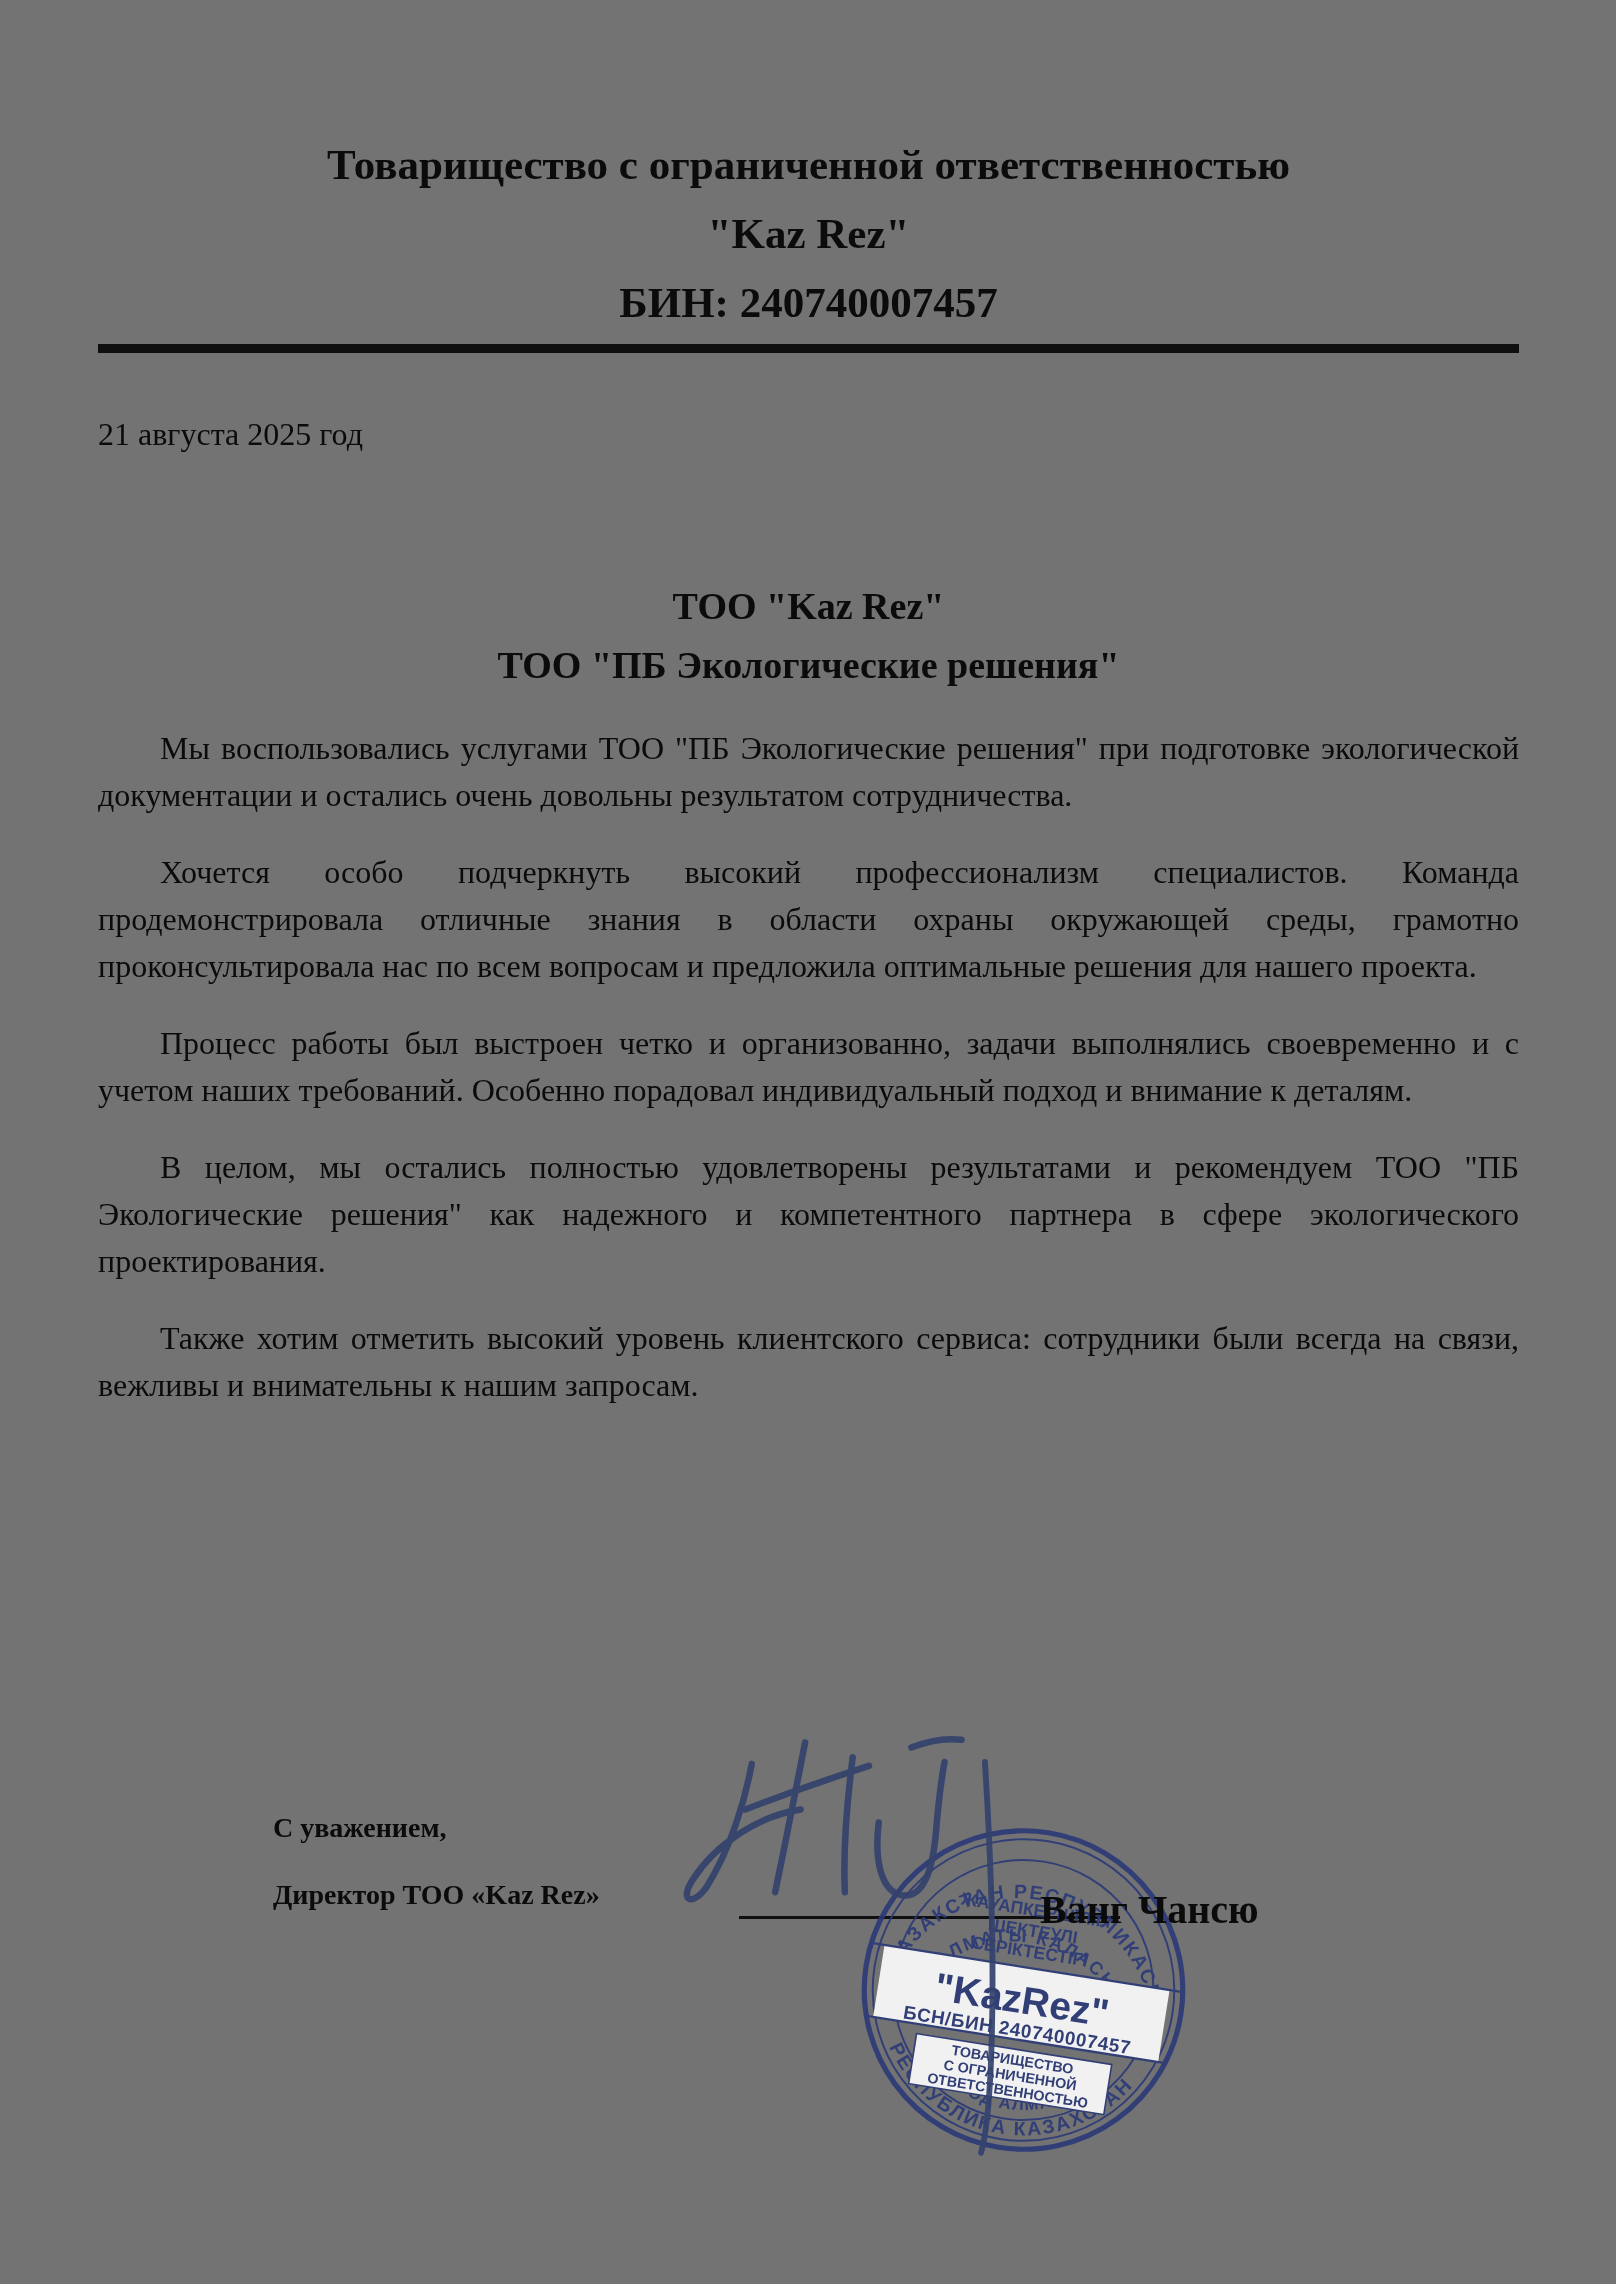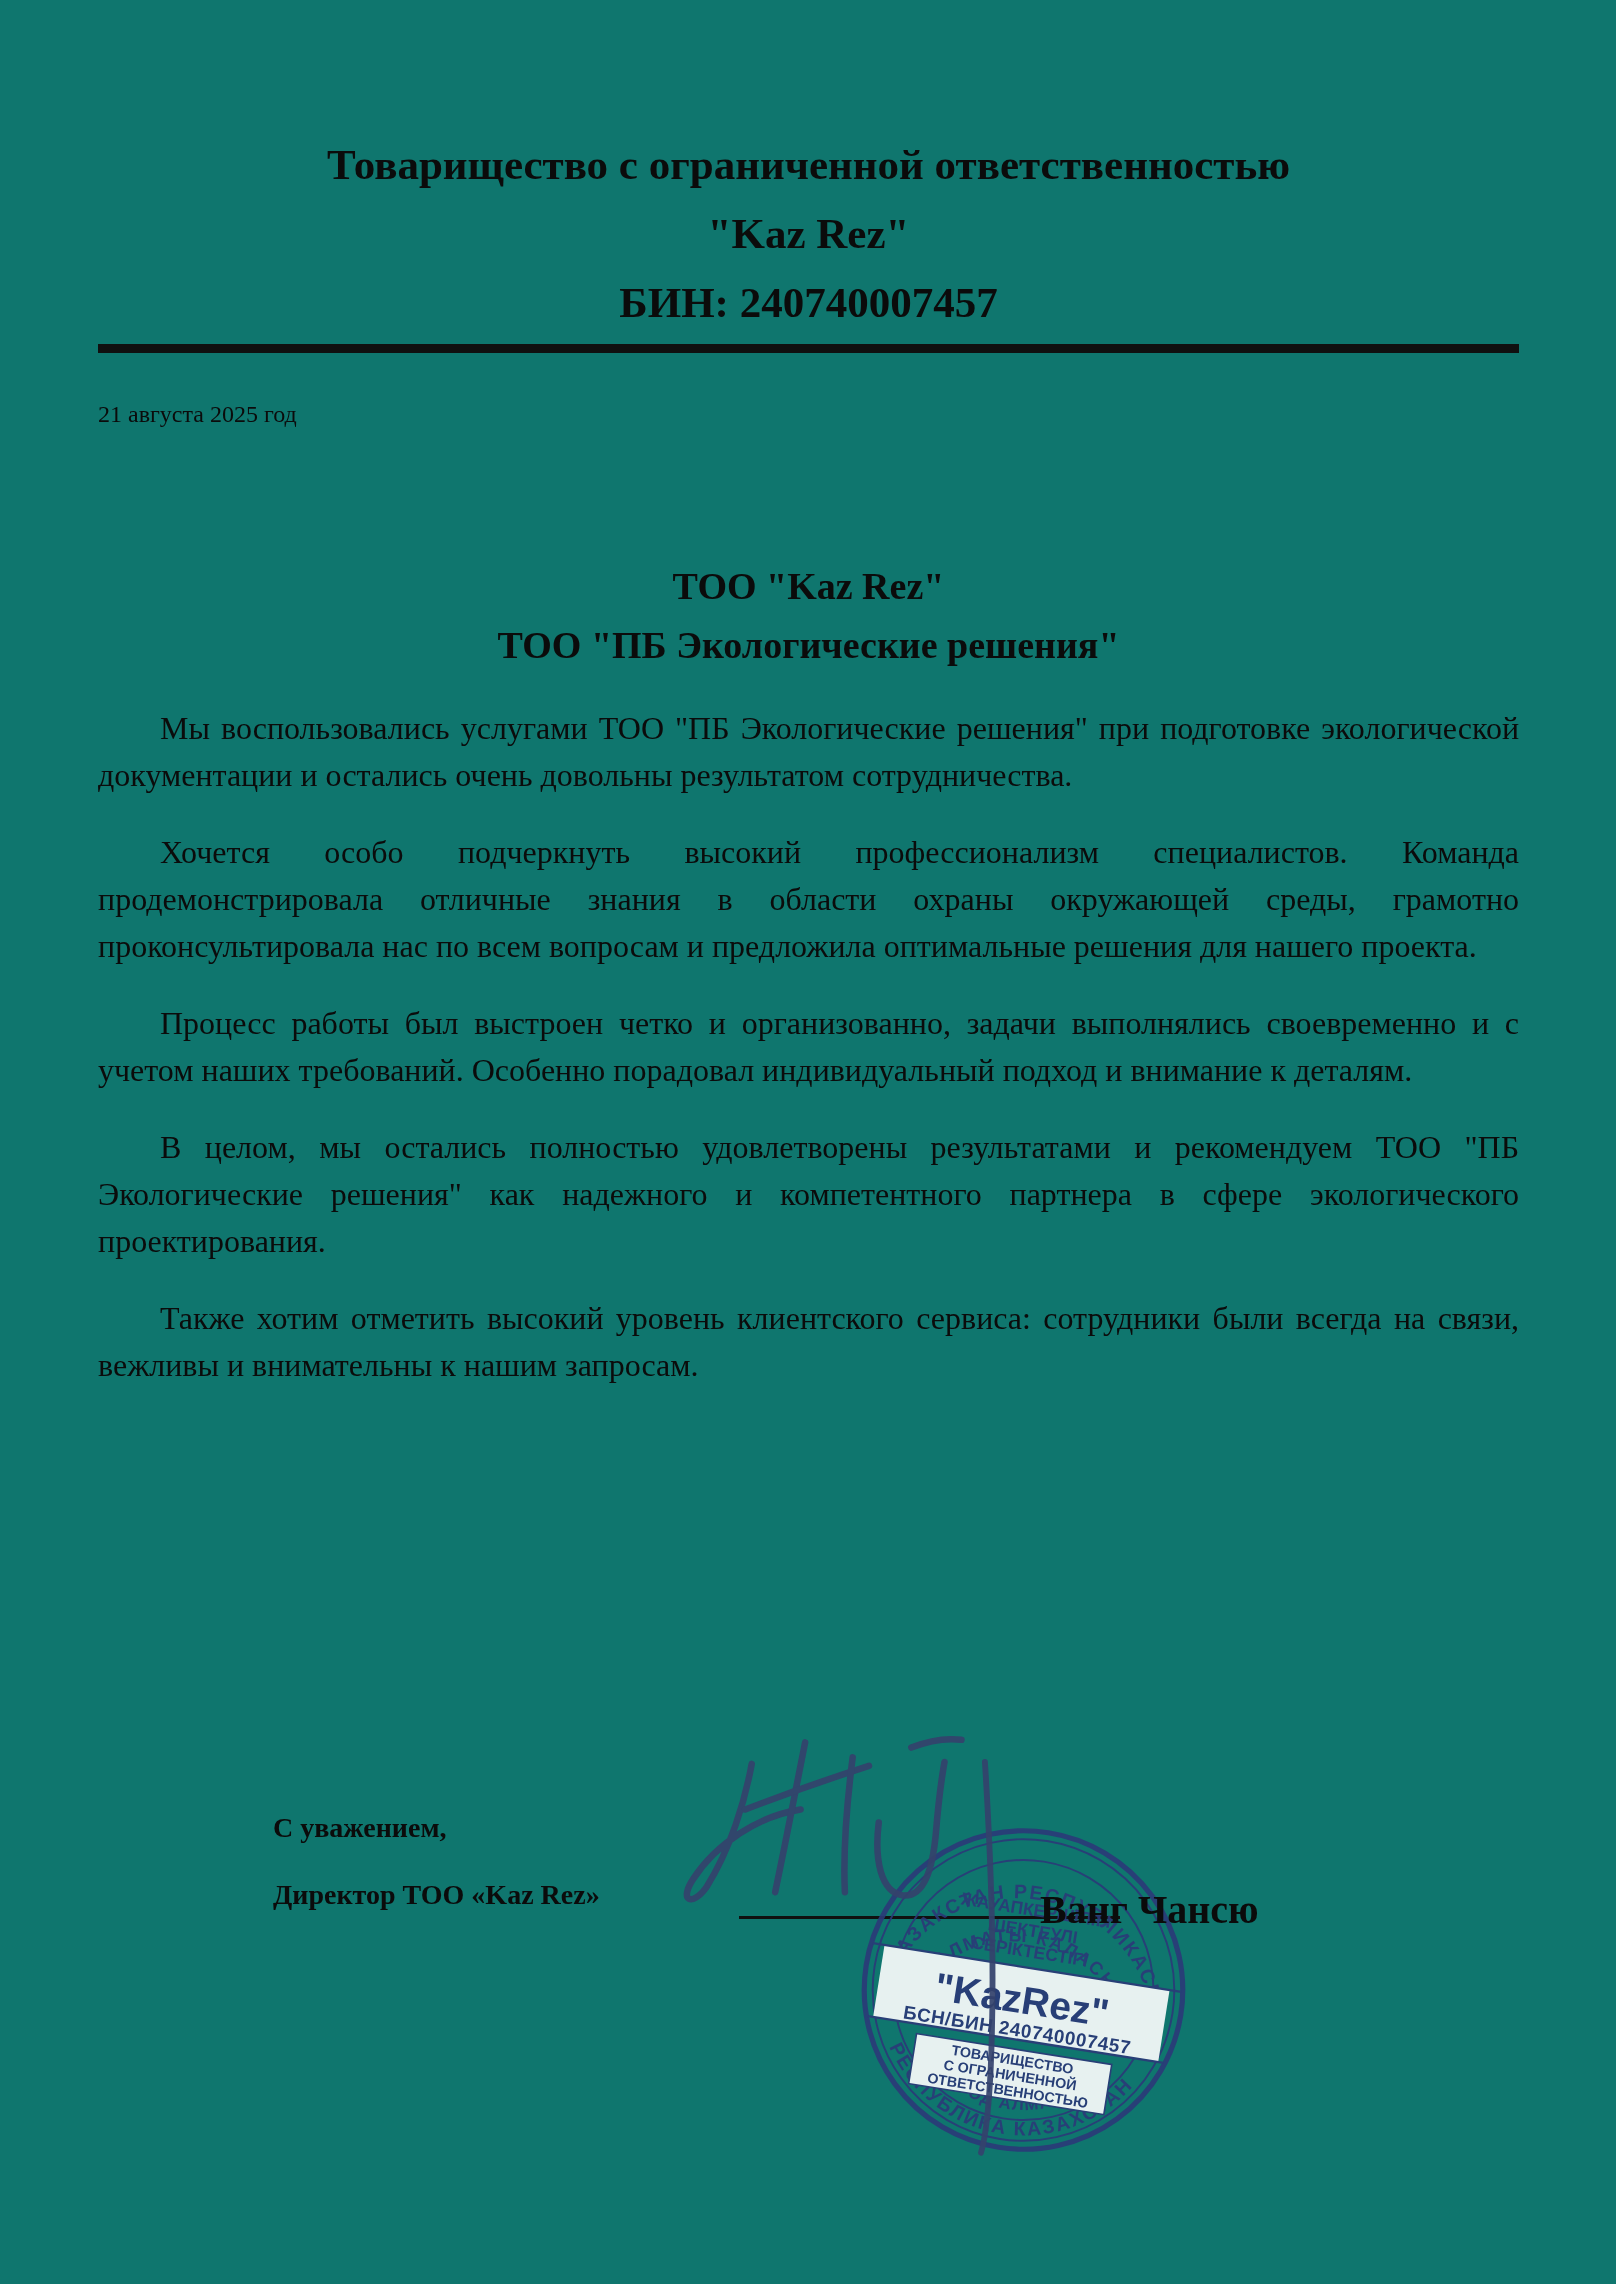--- a/index.html
+++ b/index.html
@@ -1,21 +1,21 @@
 <!DOCTYPE html>
 <html style="font-size:10.4px"><head>
 <meta charset="utf-8">
 <style>
   html, body { margin: 0; padding: 0; background: #ffffff; }
   .page {
     position: relative;
     width: 1617px;
     height: 2284px;
     margin: 0 auto;
-    background: #0f766e;
+    background: #737373;
     font-family: "Liberation Serif", serif;
     color: #0b0b0b;
     overflow: hidden;
   }
   .content {
     padding: 130px 98px 0 98px;
   }
   .header-line {
     text-align: center;
     font-weight: bold;
@@ -23,22 +23,22 @@
     line-height: 69px;
     white-space: nowrap;
   }
   .rule {
     margin-top: 6.5px;
     height: 9px;
     background: #101010;
     border: none;
   }
   .date-line {
-    margin-top: 42px;
-    font-size: 24px;
+    margin-top: 62px;
+    font-size: 32px;
     line-height: 38px;
   }
   .title-block { margin-top: 124px; }
   .title-line {
     text-align: center;
     font-weight: bold;
     font-size: 38px;
     line-height: 59px;
     white-space: nowrap;
   }

